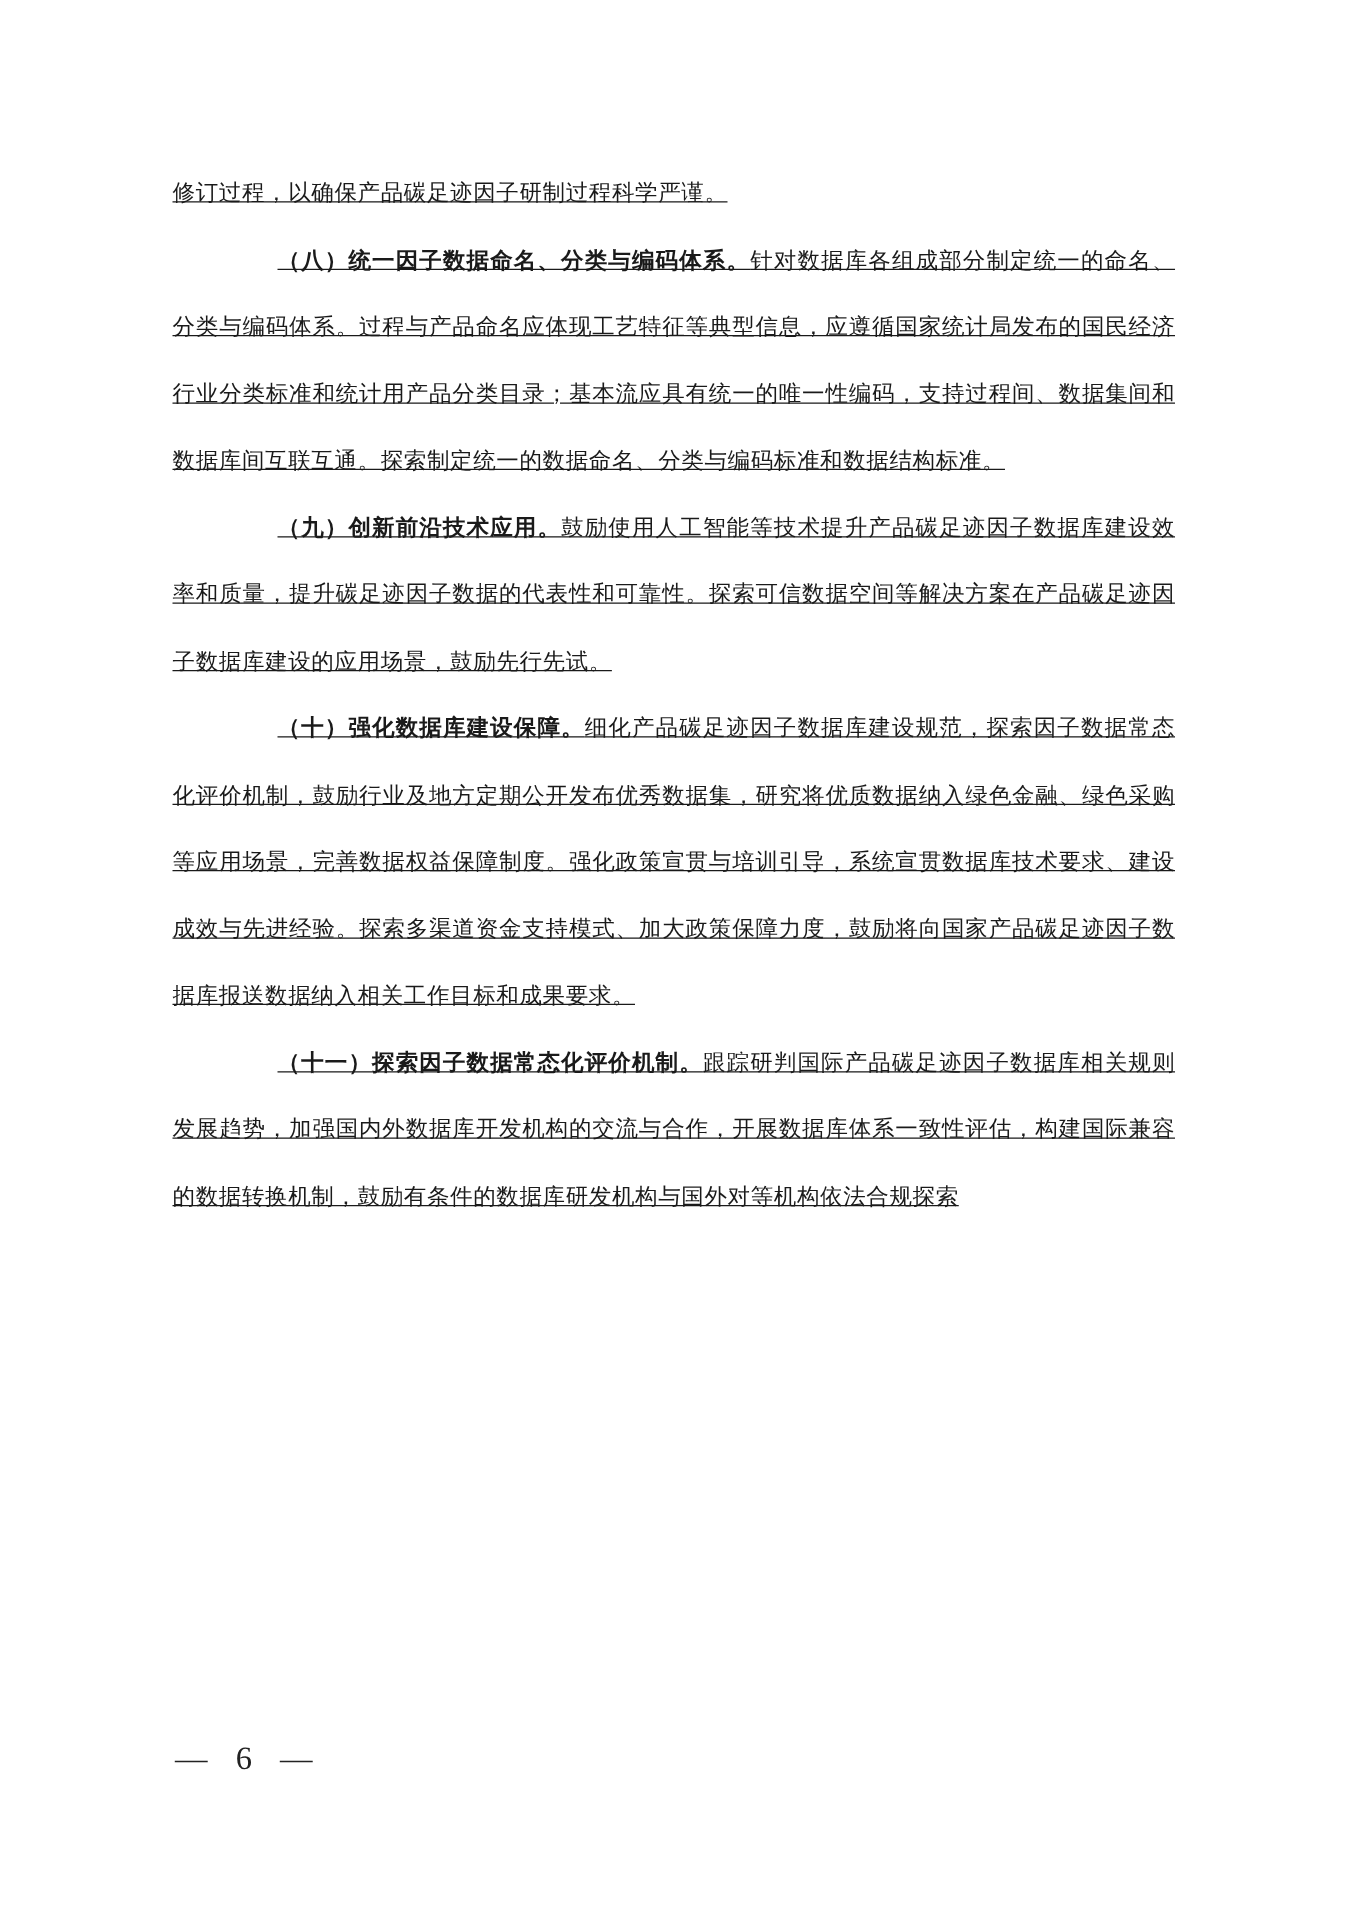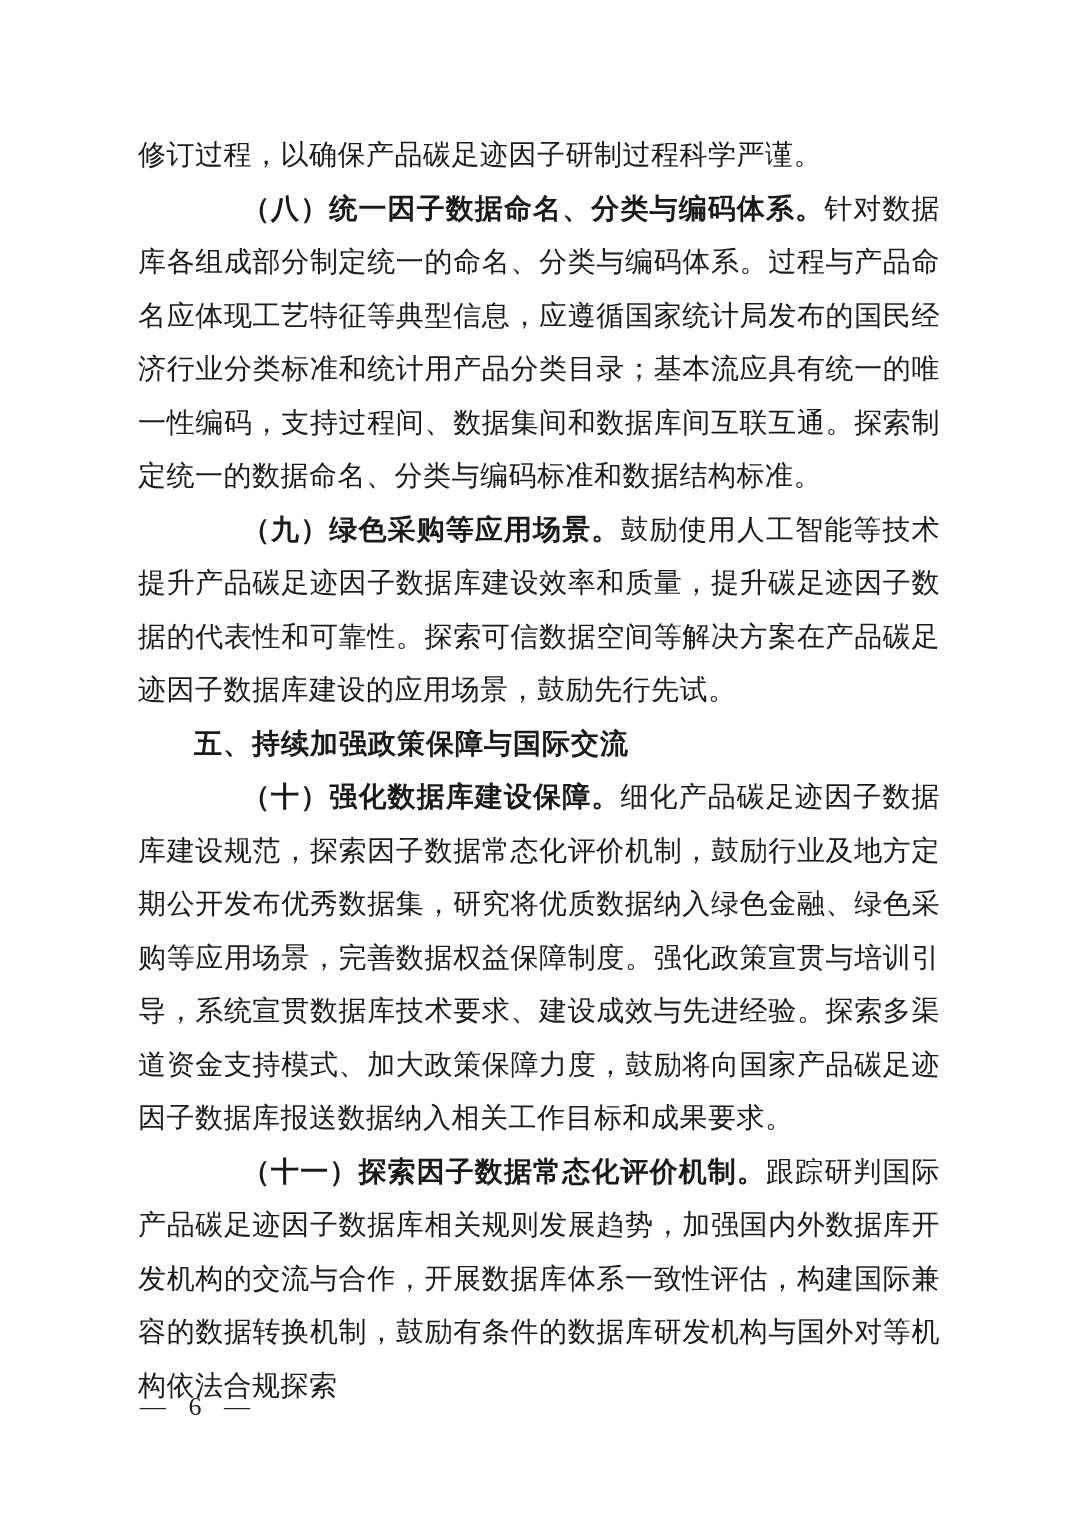--- a/index.html
+++ b/index.html
@@ -17,25 +17,26 @@
   .page {
     position: relative;
     box-sizing: border-box;
     width: 1080px;
     height: 1527px;
     padding: 128px 140px 0 138px;
     background: #ffffff;
   }
   .doc-body {
     width: 802px;
-    font-size: 28px;
+    font-size: 18px;
     line-height: 53.5px;
     text-align: justify;
     text-justify: inter-character;
     letter-spacing: 0.5px;
+    text-decoration: underline;
   }
   p.para {
     margin: 0;
     text-indent: 2em;
   }
   p.para.no-indent {
     text-indent: 0;
   }
   p.para .lead {
     font-weight: 700;
@@ -56,21 +57,20 @@
     font-family: "Liberation Serif", "DejaVu Serif", serif;
   }
 </style>
 </head>
 <body>
 
 <div class="page">
   <div class="doc-body">
       <p class="para no-indent">修订过程，以确保产品碳足迹因子研制过程科学严谨。</p>
       <p class="para"><strong class="lead">（八）统一因子数据命名、分类与编码体系。</strong>针对数据库各组成部分制定统一的命名、分类与编码体系。过程与产品命名应体现工艺特征等典型信息，应遵循国家统计局发布的国民经济行业分类标准和统计用产品分类目录；基本流应具有统一的唯一性编码，支持过程间、数据集间和数据库间互联互通。探索制定统一的数据命名、分类与编码标准和数据结构标准。</p>
-      <p class="para"><strong class="lead">（九）绿色采购等应用场景。</strong>鼓励使用人工智能等技术提升产品碳足迹因子数据库建设效率和质量，提升碳足迹因子数据的代表性和可靠性。探索可信数据空间等解决方案在产品碳足迹因子数据库建设的应用场景，鼓励先行先试。</p>
-      <p class="para section">五、持续加强政策保障与国际交流</p>
+      <p class="para"><strong class="lead">（九）创新前沿技术应用。</strong>鼓励使用人工智能等技术提升产品碳足迹因子数据库建设效率和质量，提升碳足迹因子数据的代表性和可靠性。探索可信数据空间等解决方案在产品碳足迹因子数据库建设的应用场景，鼓励先行先试。</p>
       <p class="para"><strong class="lead">（十）强化数据库建设保障。</strong>细化产品碳足迹因子数据库建设规范，探索因子数据常态化评价机制，鼓励行业及地方定期公开发布优秀数据集，研究将优质数据纳入绿色金融、绿色采购等应用场景，完善数据权益保障制度。强化政策宣贯与培训引导，系统宣贯数据库技术要求、建设成效与先进经验。探索多渠道资金支持模式、加大政策保障力度，鼓励将向国家产品碳足迹因子数据库报送数据纳入相关工作目标和成果要求。</p>
       <p class="para"><strong class="lead">（十一）探索因子数据常态化评价机制。</strong>跟踪研判国际产品碳足迹因子数据库相关规则发展趋势，加强国内外数据库开发机构的交流与合作，开展数据库体系一致性评估，构建国际兼容的数据转换机制，鼓励有条件的数据库研发机构与国外对等机构依法合规探索</p>
     </div>
   <div class="footer">
     <span>— 6 —</span>
   </div>
 </div>
 
 </body></html>

